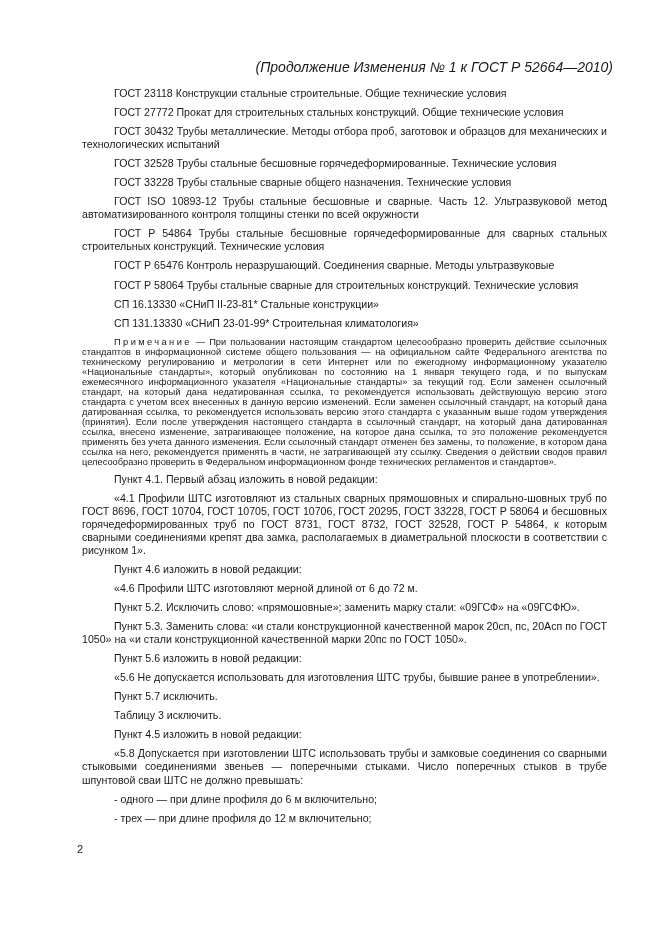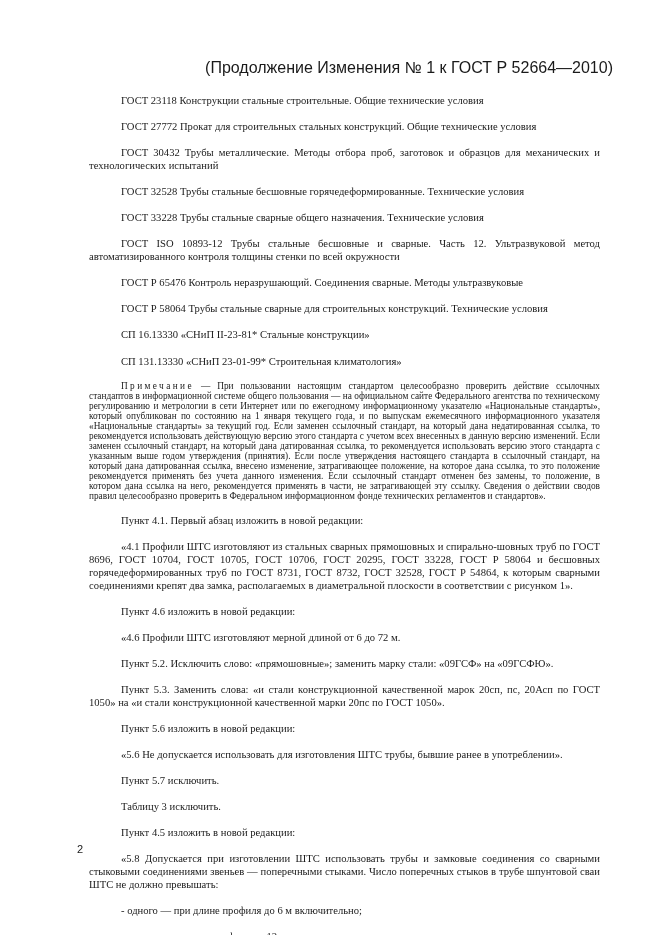--- a/index.html
+++ b/index.html
@@ -1,39 +1,40 @@
 <!DOCTYPE html>
 <html><head>
 <meta charset="utf-8">
 <style>
   html, body { margin: 0; padding: 0; background: #ffffff; }
   body { width: 661px; height: 935px; position: relative; overflow: hidden;
          font-family: "Liberation Sans", sans-serif; color: #1a1a1a; }
-  .header { position: absolute; top: 59px; right: 48px; 
-            font-size: 16px; white-space: nowrap; }
+  .header { position: absolute; top: 59px; right: 48px; font-style: italic;
+            font-size: 14px; white-space: nowrap; }
   .body { position: absolute; top: 81px; left: 76px; width: 537px;
           font-size: 10.6px; line-height: 13.05px; text-align: justify; }
-  .body p { margin: 13px; text-indent: 32px; font-family: Liberation Serif, serif; }
+  .body p { margin: 6px; text-indent: 32px; }
   .note { font-size: 9.3px; line-height: 10px; margin-top: 7px !important; margin-bottom: 4px !important; }
   .note .lbl { letter-spacing: 2.4px; }
   .pagenum { position: absolute; left: 77px; top: 843px; font-size: 11px; }
 </style>
 </head>
 <body>
 
 <div class="header">(Продолжение Изменения № 1 к ГОСТ Р 52664—2010)</div>
 
 <div class="body">
   <div>
     <p>ГОСТ  23118  Конструкции стальные строительные. Общие технические условия</p>
     <p>ГОСТ  27772  Прокат для строительных стальных конструкций. Общие технические условия</p>
     <p>ГОСТ  30432  Трубы металлические. Методы отбора проб, заготовок и образцов для механических и технологических испытаний</p>
     <p>ГОСТ  32528  Трубы стальные бесшовные горячедеформированные. Технические условия</p>
     <p>ГОСТ  33228  Трубы стальные сварные общего назначения. Технические условия</p>
     <p>ГОСТ  ISO  10893-12  Трубы стальные бесшовные и сварные. Часть 12. Ультразвуковой метод автоматизированного контроля толщины стенки по всей окружности</p>
+    <p>ГОСТ  Р  54864 Трубы стальные бесшовные горячедеформированные для сварных стальных строительных конструкций. Технические условия</p>
     <p>ГОСТ  Р  65476  Контроль неразрушающий. Соединения сварные. Методы ультразвуковые</p>
     <p>ГОСТ  Р  58064  Трубы стальные сварные для строительных конструкций. Технические условия</p>
     <p>СП  16.13330 «СНиП II-23-81* Стальные конструкции»</p>
     <p>СП  131.13330 «СНиП 23-01-99* Строительная климатология»</p>
   </div>
 
   <p class="note"><span class="lbl">Примечание</span><span> — При пользовании настоящим стандартом целесообразно проверить действие ссылочных стандаптов в информационной системе общего пользования — на официальном сайте Федерального агентства по техническому регулированию и метрологии в сети Интернет или по ежегодному информационному указателю «Национальные стандарты», который опубликован по состоянию на 1 января текущего года, и по выпускам ежемесячного информационного указателя «Национальные стандарты» за текущий год. Если заменен ссылочный стандарт, на который дана недатированная ссылка, то рекомендуется использовать действующую версию этого стандарта с учетом всех внесенных в данную версию изменений. Если заменен ссылочный стандарт, на который дана датированная ссылка, то рекомендуется использовать версию этого стандарта с указанным выше годом утверждения (принятия). Если после утверждения настоящего стандарта в ссылочный стандарт, на который дана датированная ссылка, внесено изменение, затрагивающее положение, на которое дана ссылка, то это положение рекомендуется применять без учета данного изменения. Если ссылочный стандарт отменен без замены, то положение, в котором дана ссылка на него, рекомендуется применять в части, не затрагивающей эту ссылку. Сведения о действии сводов правил целесообразно проверить в Федеральном информационном фонде технических регламентов и стандартов».</span></p>
 
   <div>
     <p>Пункт 4.1. Первый абзац изложить в новой редакции:</p>

